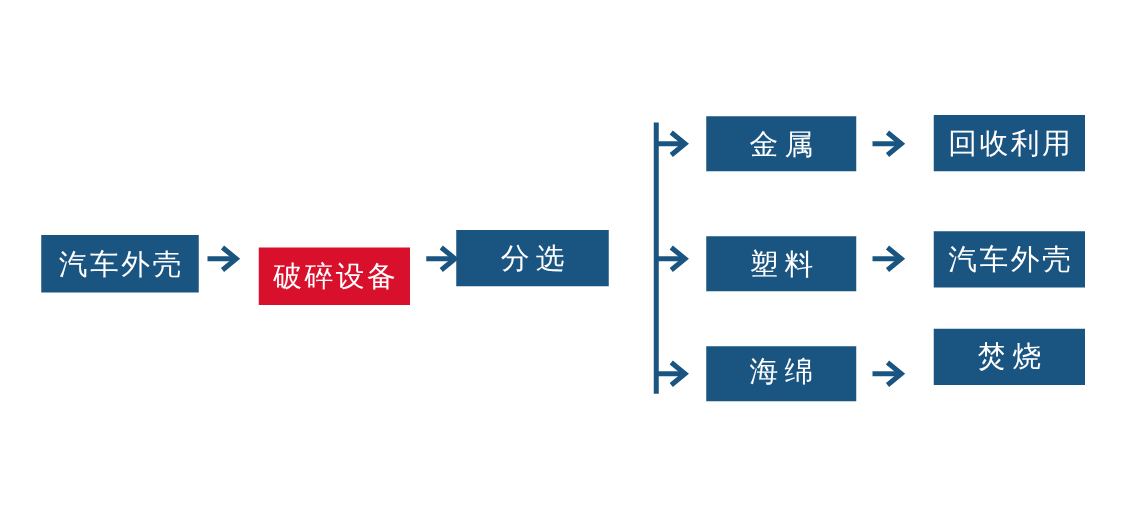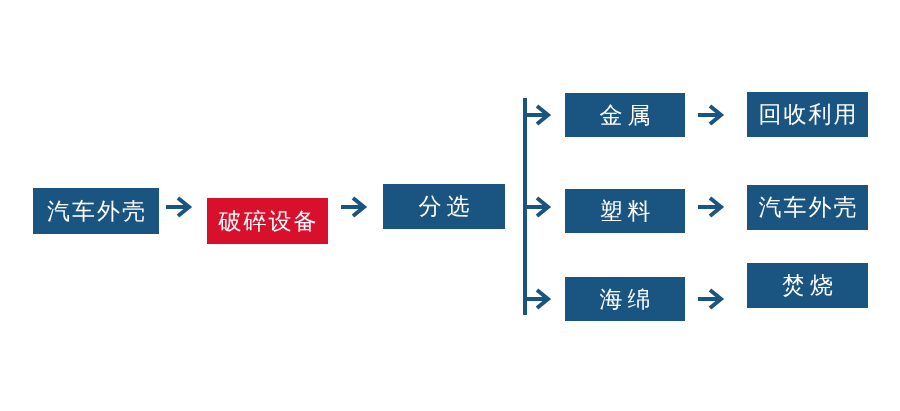--- a/index.html
+++ b/index.html
@@ -35,26 +35,26 @@
   .vline {
     position: absolute;
     width: 4px;
     background: var(--arrow, #1a5480);
   }
   
   .n-source  { left: 33px;  top: 188px; width: 126px; height: 46px; }
   .a-main1   { left: 165px; top: 196px; }
   .n-process { left: 207px; top: 185px; width: 121px; height: 46px; }
   .a-main2   { left: 340px; top: 196px; }
-  .n-sorter  { left: 383px; top: 184px; width: 122px; height: 45px; }
+  .n-sorter  { left: 365px; top: 184px; width: 122px; height: 45px; }
   .branch-line { left: 523px; top: 98px; height: 217px; }
   
   .row-0 .mat { top: 93px; }  .row-0 .res { top: 92px; }  .row-0 .arr { top: 104px; }
   .row-1 .mat { top: 189px; } .row-1 .res { top: 185px; } .row-1 .arr { top: 196px; }
-  .row-2 .mat { top: 277px; } .row-2 .res { top: 263px; } .row-2 .arr { top: 288px; }
+  .row-2 .mat { top: 277px; font-family: Liberation Mono, monospace; } .row-2 .res { top: 263px; } .row-2 .arr { top: 288px; }
   .mat { left: 565px; width: 120px; height: 44px; }
   .res { left: 747px; width: 121px; height: 45px; }
   .arr-line   { left: 524px; }
   .arr-result { left: 697px; }
 </style>
 </head>
 <body>
 
 <div class="canvas">
 

